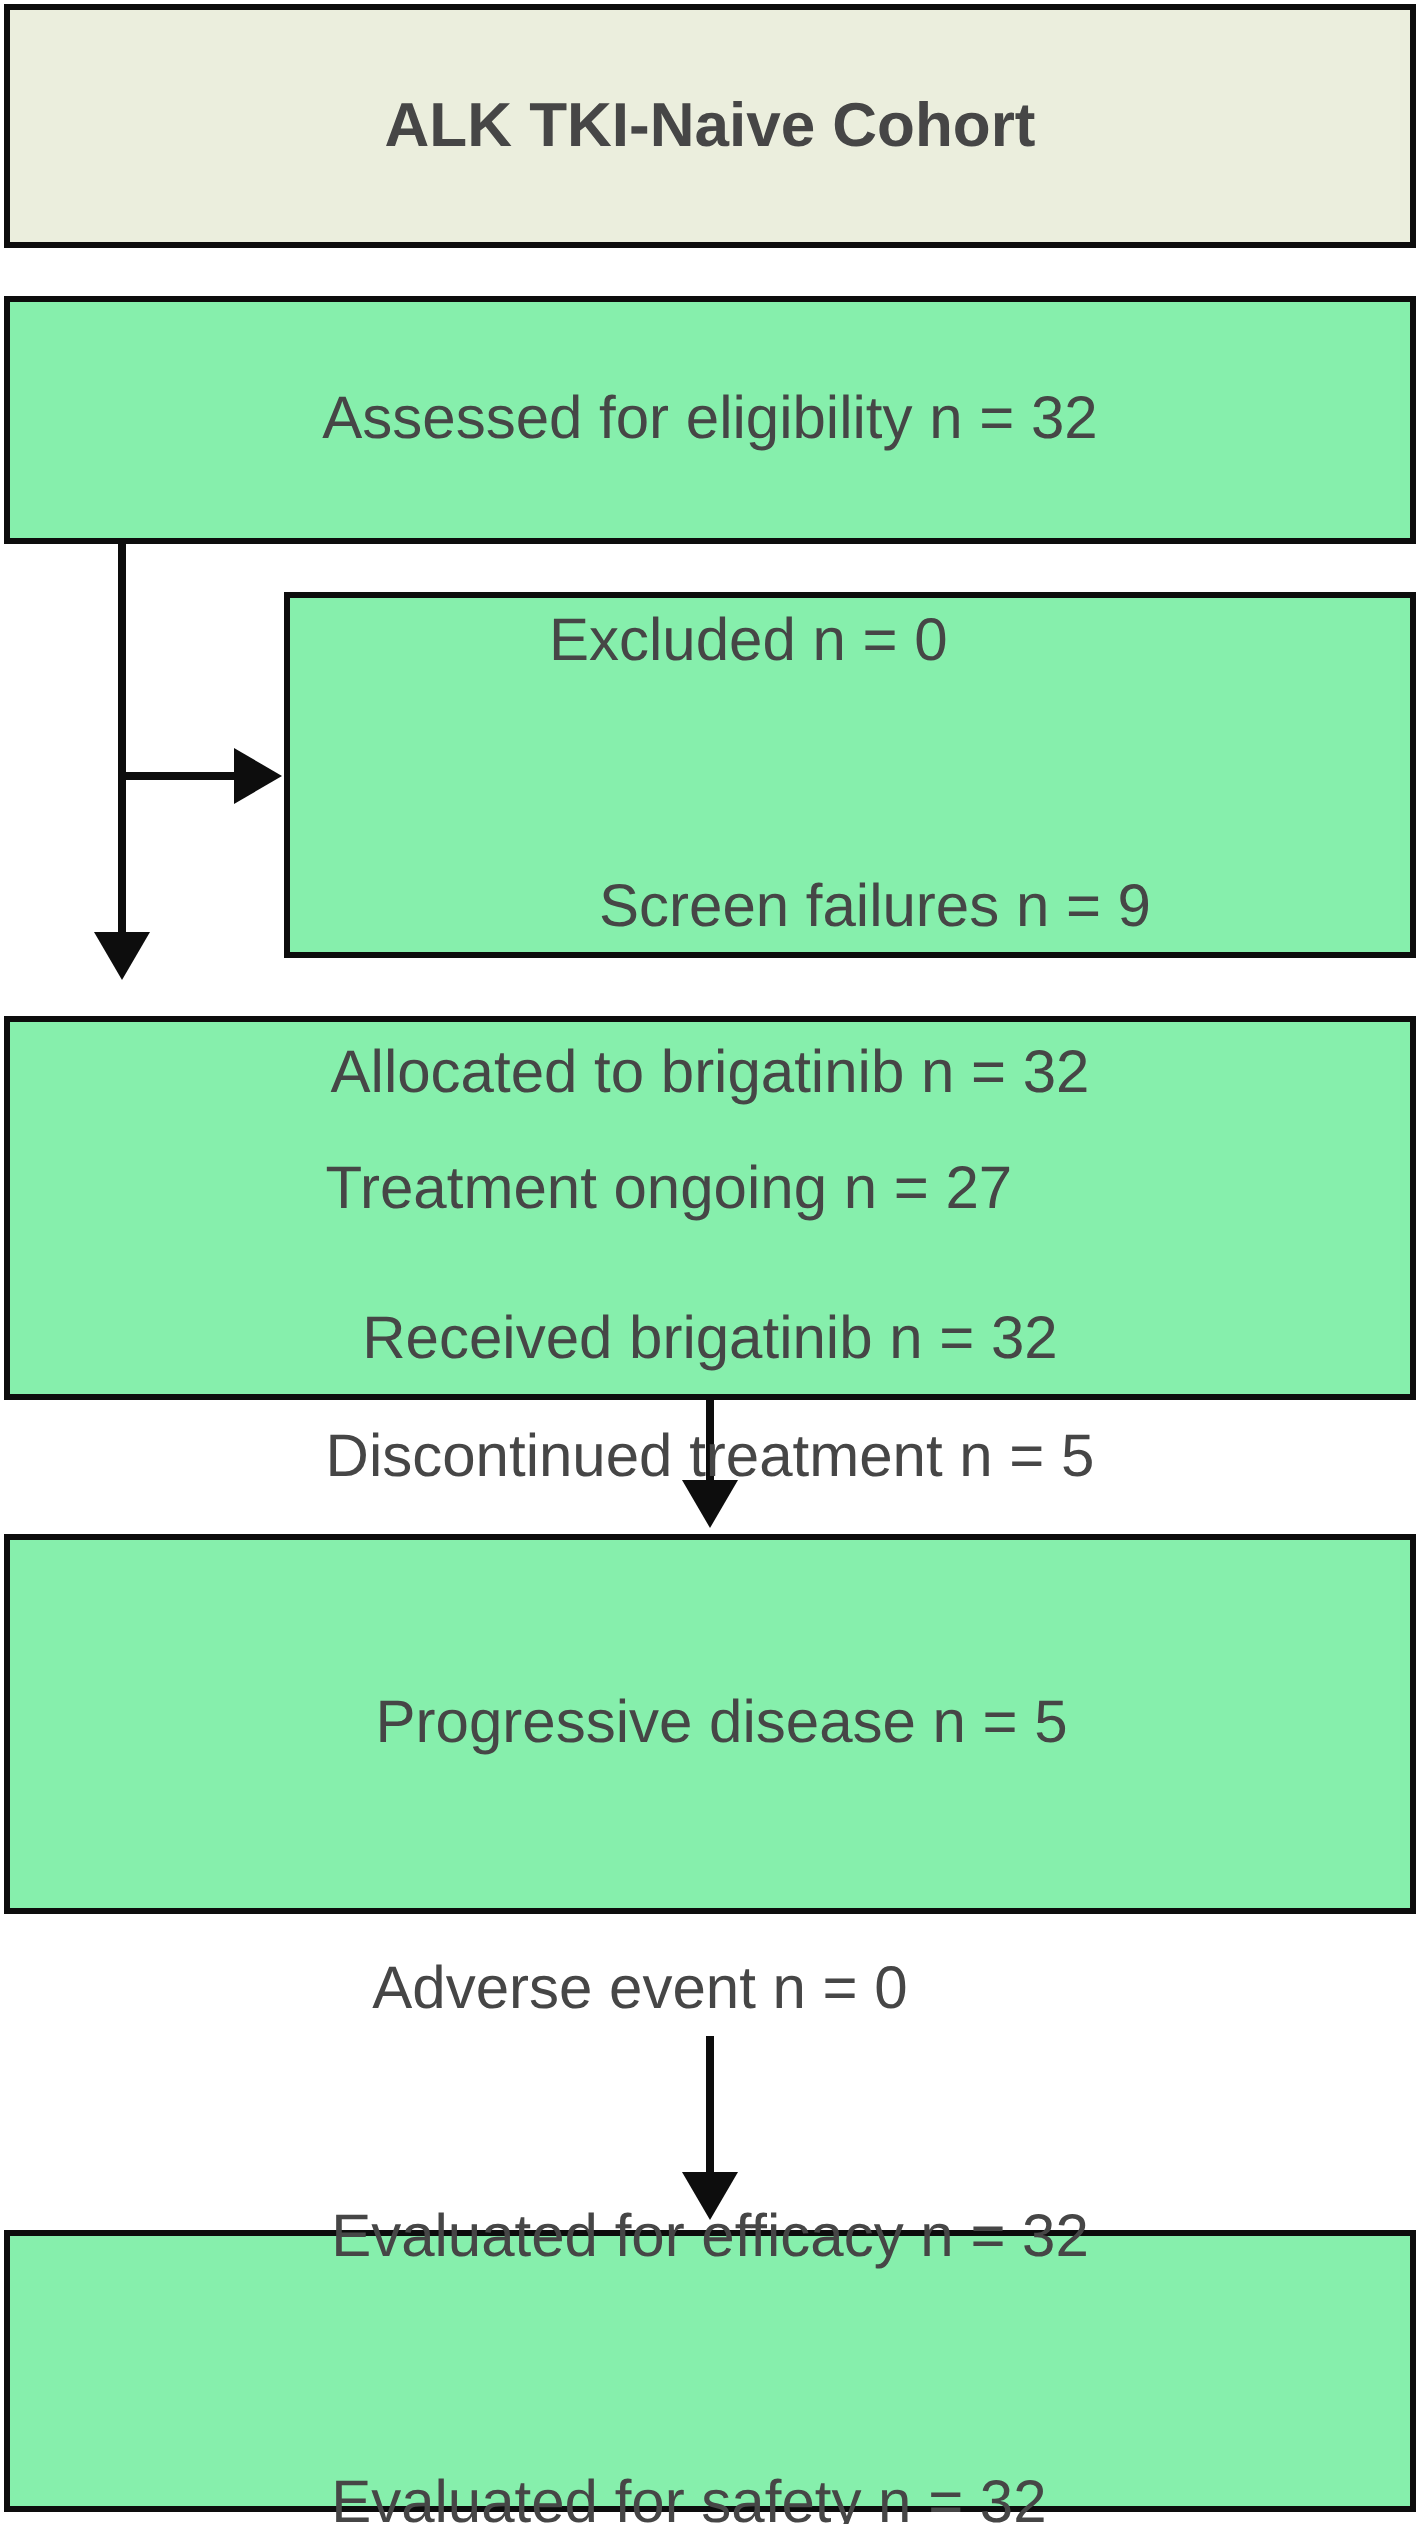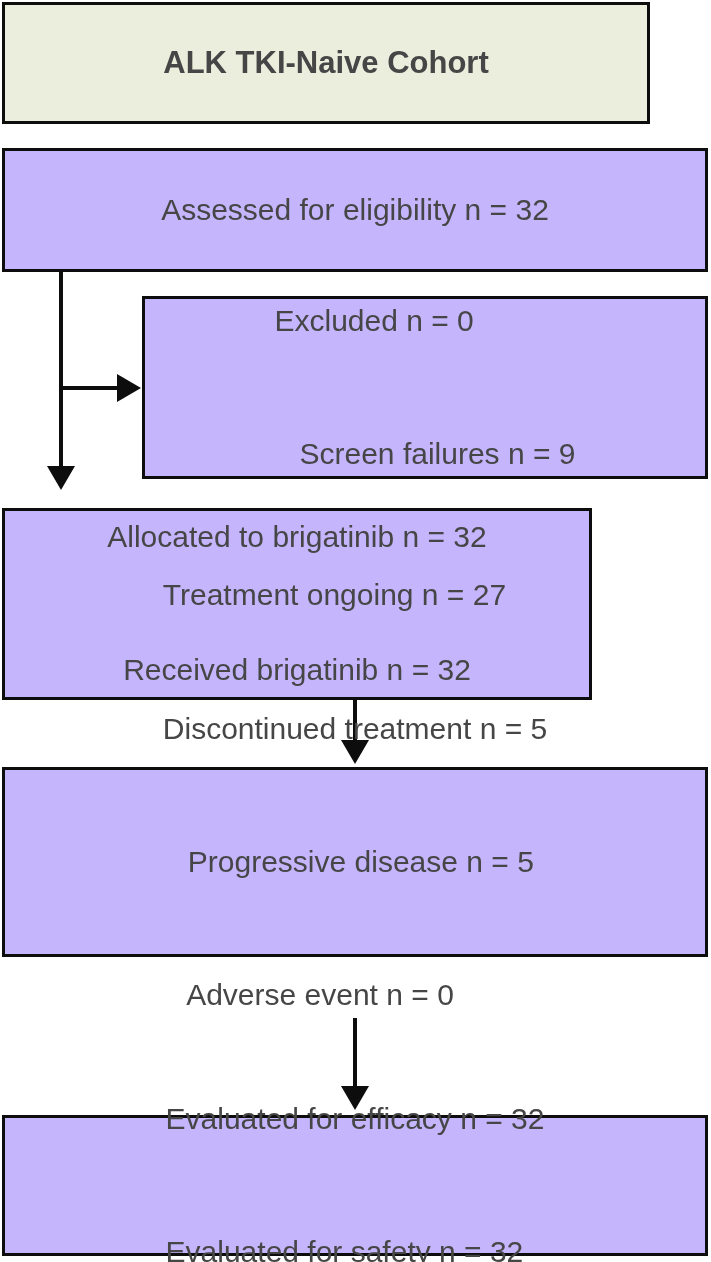--- a/index.html
+++ b/index.html
@@ -19,21 +19,21 @@
     position: absolute;
     left: 0; top: 0;
     width: 711px;
     height: 1262px;
   }
 
   .node {
     position: absolute;
     box-sizing: border-box;
     border: 3px solid #0d0d0d;
-    background: #c4b5fd;
+    background: #86efac;
     display: flex;
     align-items: center;
     justify-content: center;
   }
 
   .node.header {
     background: #ebeedd;
   }
 
   .node-title {
@@ -56,24 +56,24 @@
   .lines.centered {
     text-align: center;
   }
 
   .lines .ln {
     display: block;
     white-space: pre;
   }
 
   
-  #node-header   { left: 2px;   top: 2px;    width: 648px; height: 122px; }
+  #node-header   { left: 2px;   top: 2px;    width: 706px; height: 122px; }
   #node-assessed { left: 2px;   top: 148px;  width: 706px; height: 124px; }
   #node-excluded { left: 142px; top: 296px;  width: 566px; height: 183px; }
-  #node-allocated{ left: 2px;   top: 508px;  width: 590px; height: 192px; }
+  #node-allocated{ left: 2px;   top: 508px;  width: 706px; height: 192px; }
   #node-treatment{ left: 2px;   top: 767px;  width: 706px; height: 190px; }
   #node-evaluated{ left: 2px;   top: 1115px; width: 706px; height: 141px; }
 
   
   .conn {
     position: absolute;
     background: #0d0d0d;
   }
   .conn.v { width: 4px; }
   .conn.h { height: 4px; }

